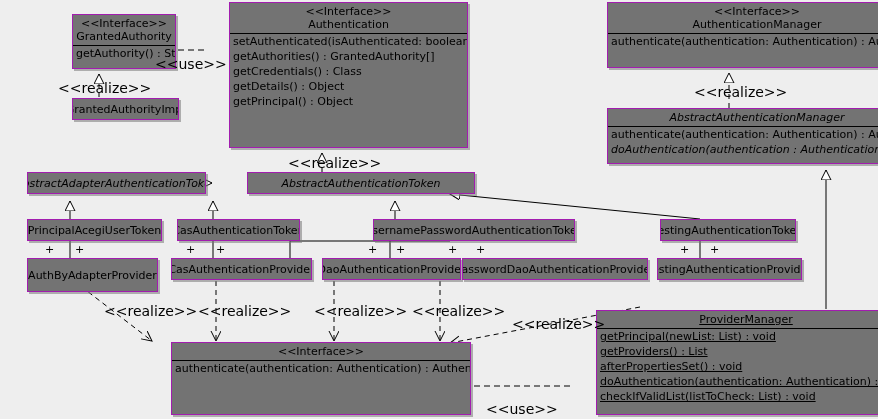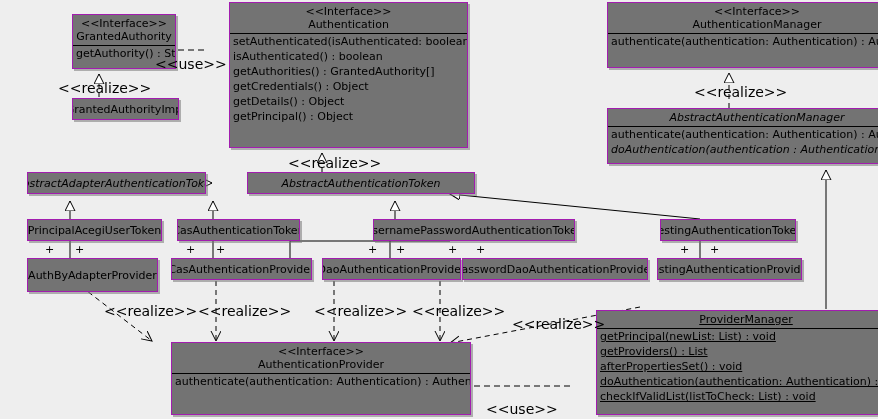--- a/index.html
+++ b/index.html
@@ -156,23 +156,22 @@
     <span>GrantedAuthorityImpl</span>
   </div>
 
   <div class="uml-class" style="left:204px;top:2px;width:239px;height:146px;">
     <div class="hdr">
       <span class="stereo">&lt;&lt;Interface&gt;&gt;</span>
       <span class="nm">Authentication</span>
     </div>
     <div class="compartment">
       <div class="member">setAuthenticated(isAuthenticated: boolean) : void</div>
-      <div class="member">isAuthenticated() : boolean</div>
       <div class="member">getAuthorities() : GrantedAuthority[]</div>
-      <div class="member">getCredentials() : Object</div>
+      <div class="member">getCredentials() : Class</div>
       <div class="member">getDetails() : Object</div>
       <div class="member">getPrincipal() : Object</div>
     </div>
   </div>
 
   <div class="uml-class" style="left:582px;top:2px;width:300px;height:66px;">
     <div class="hdr">
       <span class="stereo">&lt;&lt;Interface&gt;&gt;</span>
       <span class="nm">AuthenticationManager</span>
     </div>
@@ -231,21 +230,20 @@
     <span>PasswordDaoAuthenticationProvider</span>
   </div>
 
   <div class="uml-class simple" style="left:632px;top:258px;width:145px;height:22px;">
     <span>TestingAuthenticationProvider</span>
   </div>
 
   <div class="uml-class" style="left:146px;top:342px;width:300px;height:73px;">
     <div class="hdr">
       <span class="stereo">&lt;&lt;Interface&gt;&gt;</span>
-      <span class="nm">AuthenticationProvider</span>
     </div>
     <div class="compartment">
       <div class="member">authenticate(authentication: Authentication) : Authentication</div>
     </div>
   </div>
 
   <div class="uml-class" style="left:571px;top:310px;width:300px;height:105px;text-decoration:underline;">
     <div class="hdr">
       <span class="nm">ProviderManager</span>
     </div>

